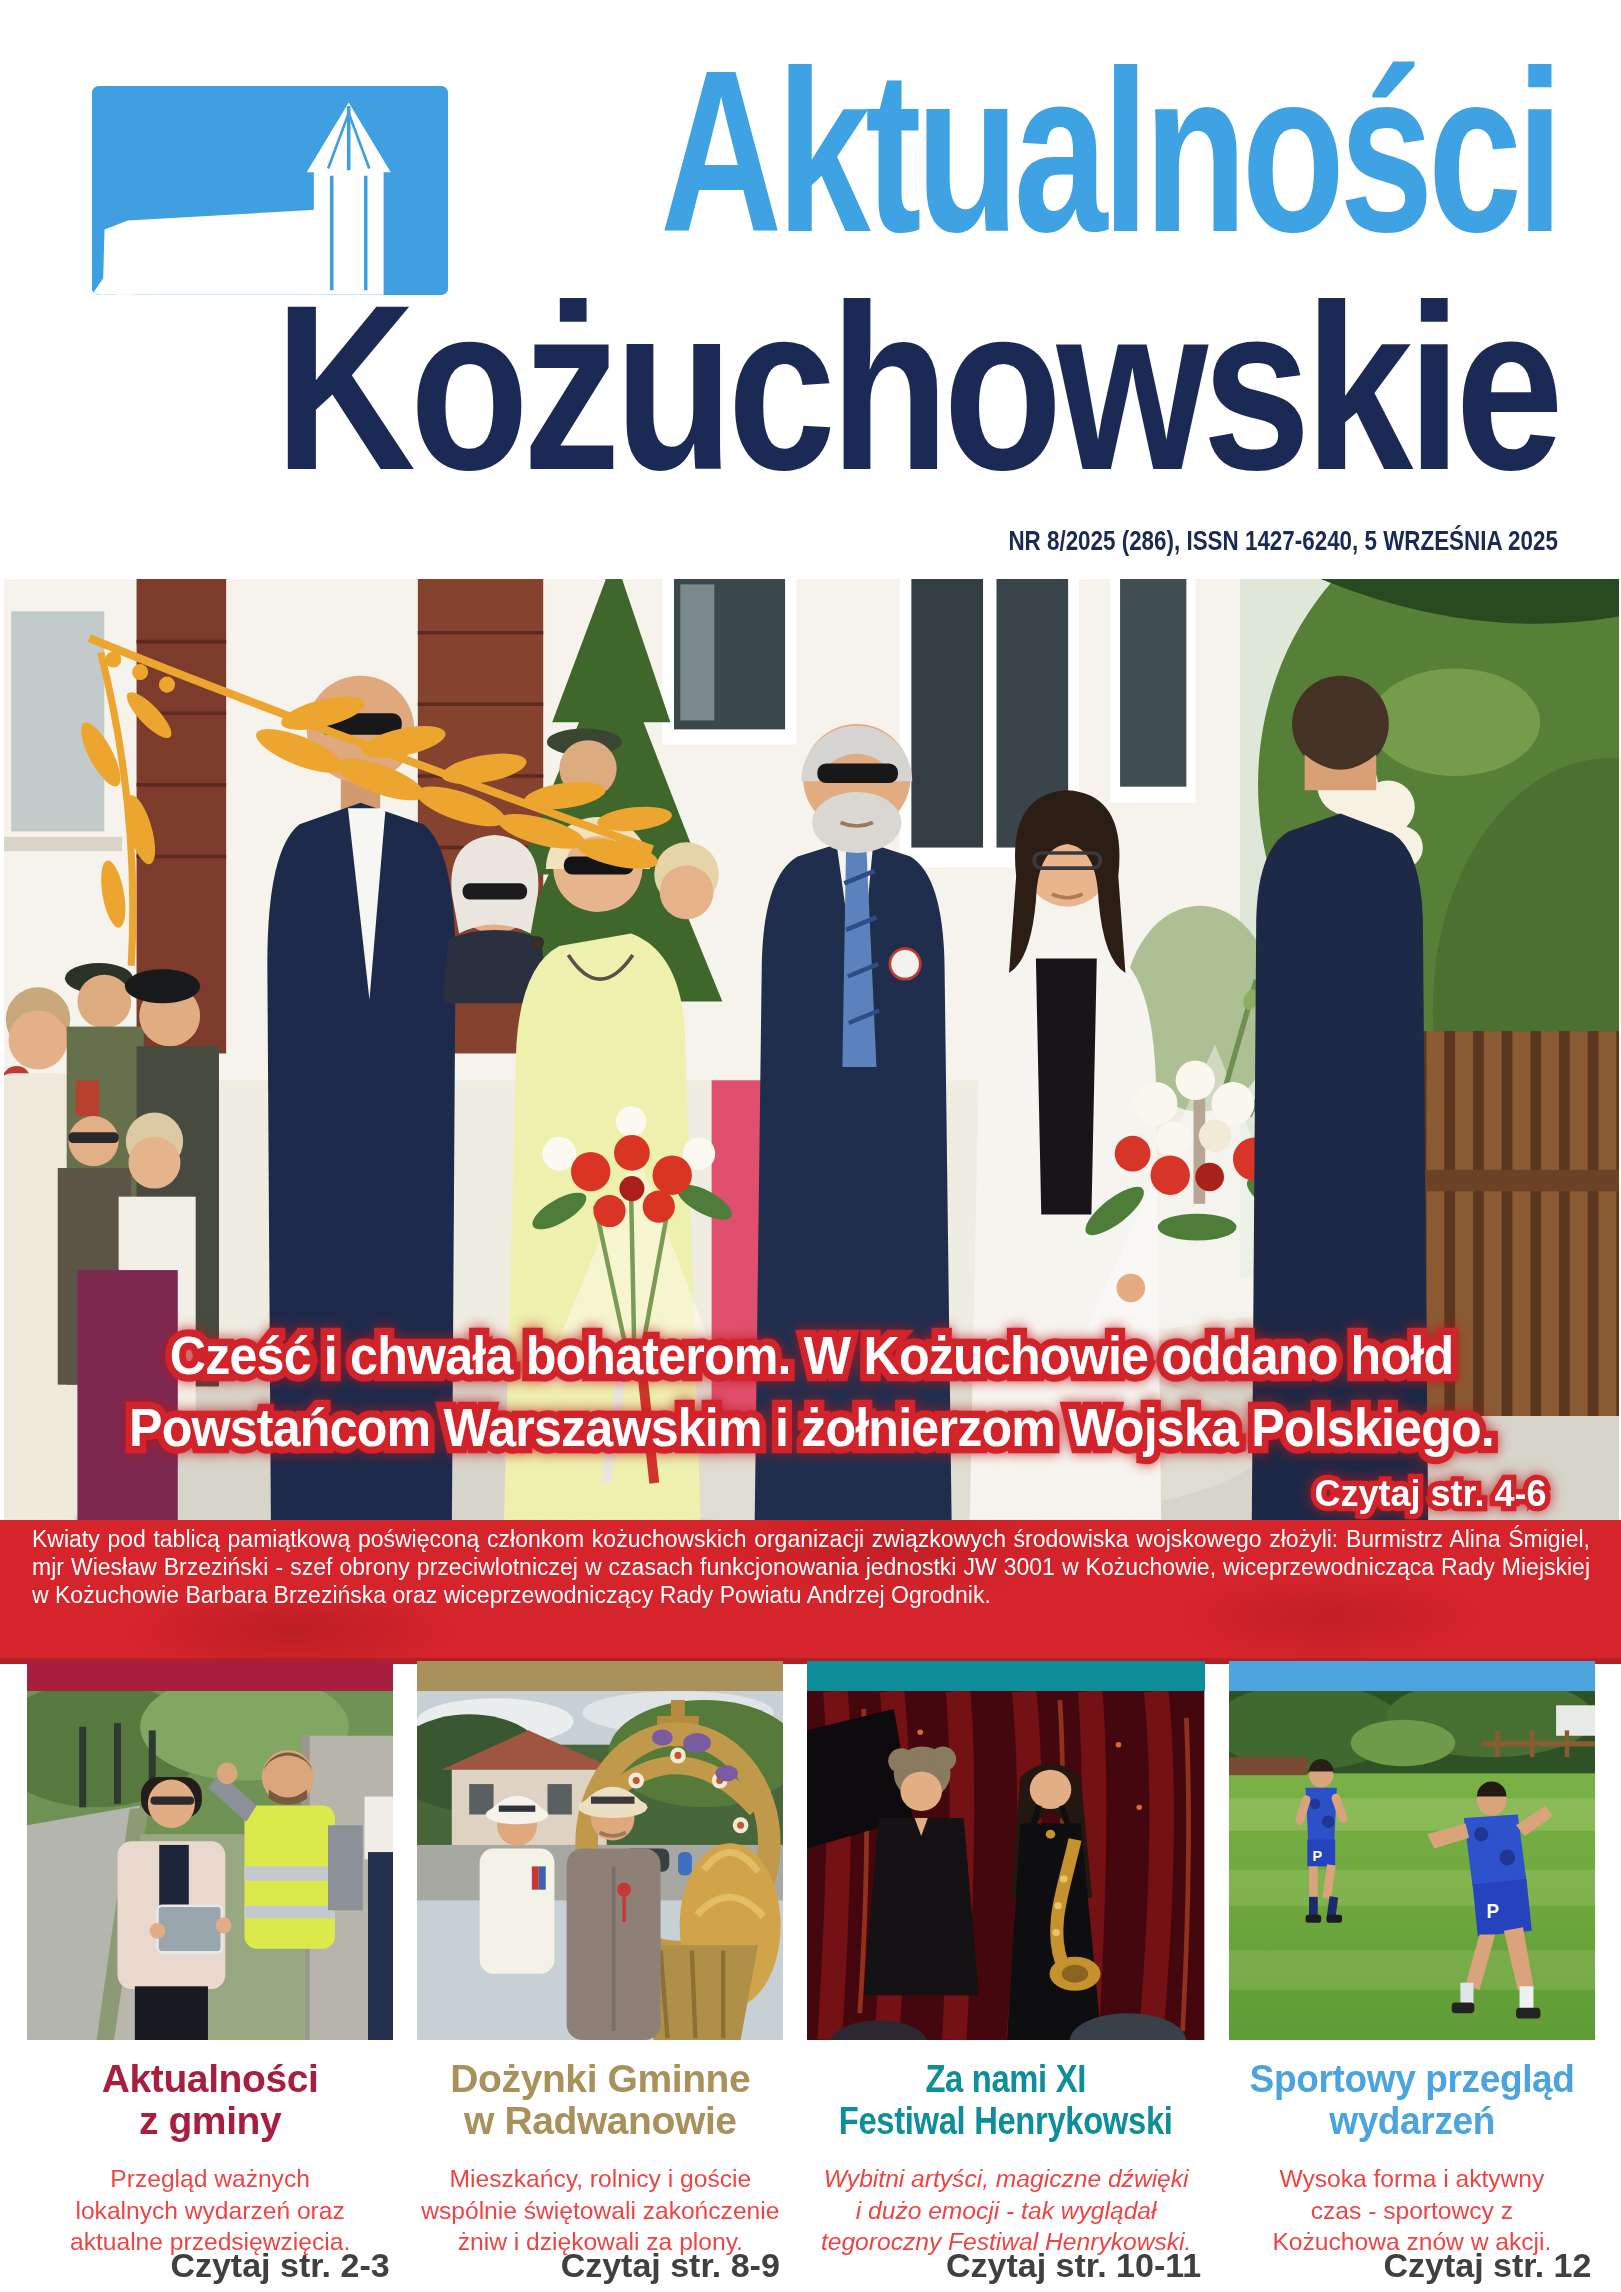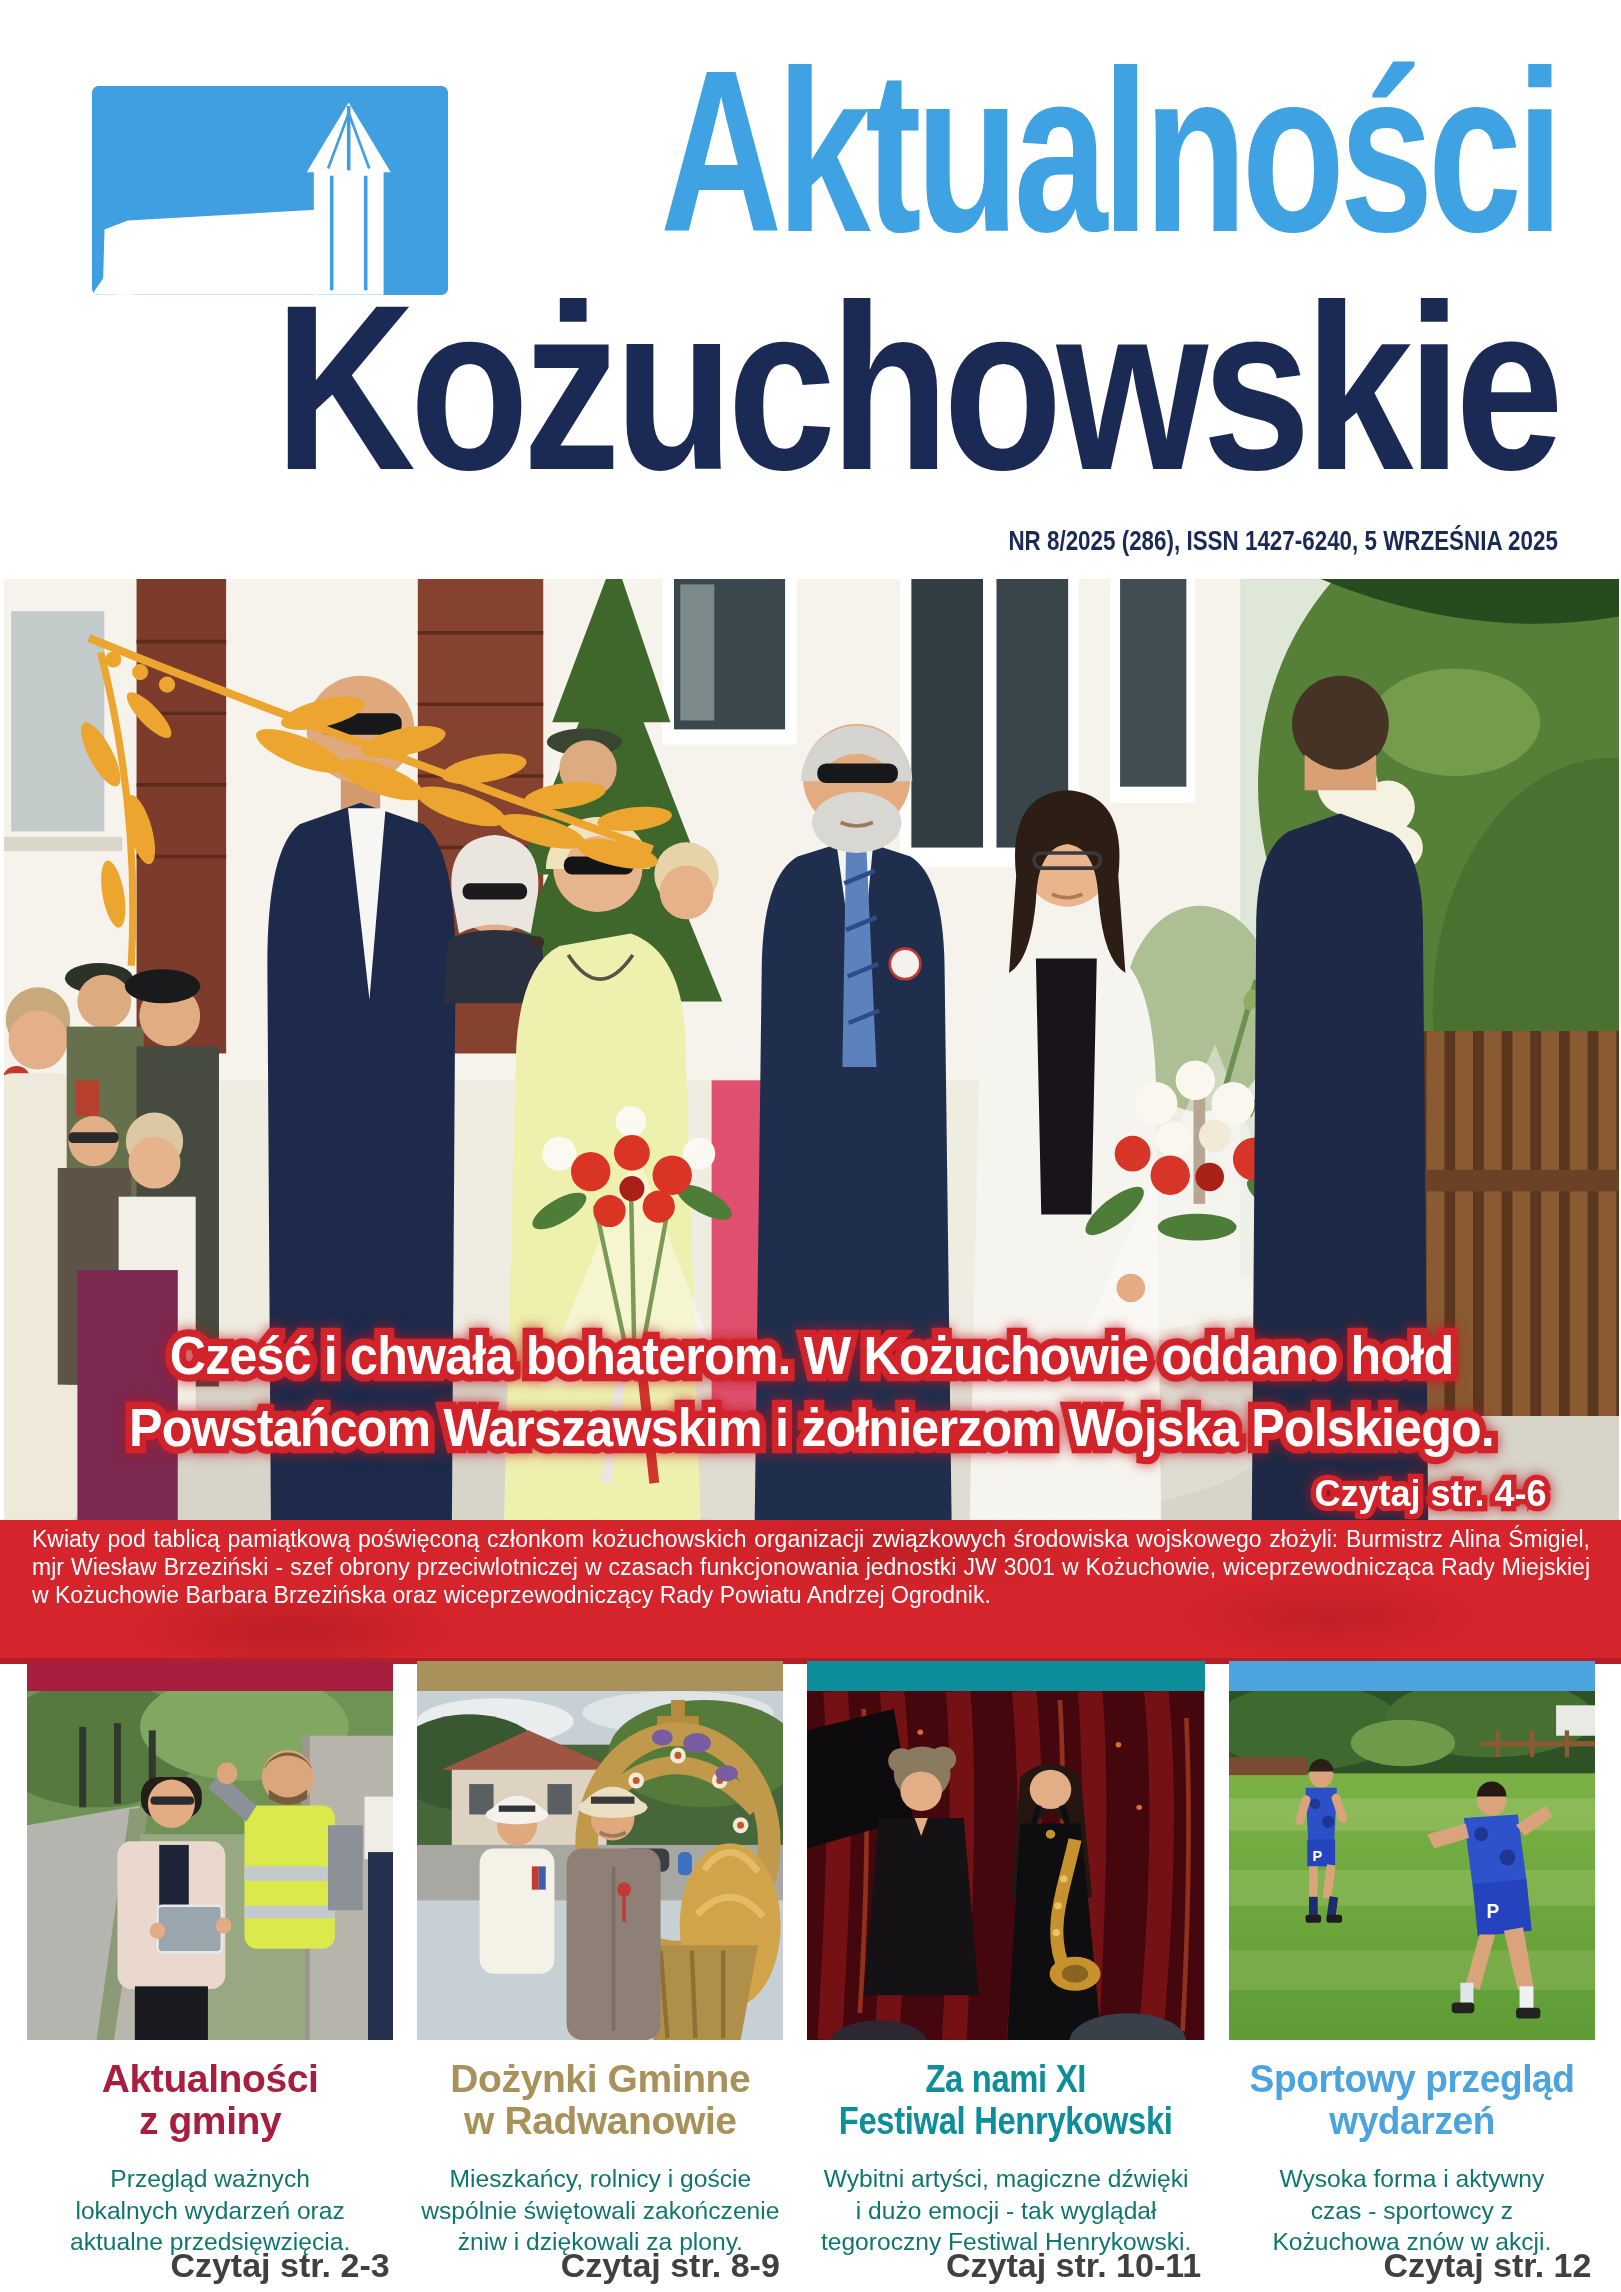--- a/index.html
+++ b/index.html
@@ -55,22 +55,22 @@
   .card-band { height:29.6px; background:var(--accent); }
   .card-thumb { height:349px; overflow:hidden; }
   .card-thumb svg { display:block; width:100%; height:100%; }
   .card-title { margin-top:18px; text-align:center; font-weight:bold; font-size:39px;
     line-height:1.1; color:var(--accent); letter-spacing:-0.4px;
     transform-origin:50% 0; }
   .card-title .t-line { white-space:nowrap; }
   .title-squeeze-84 { transform:scaleX(.84); }
   .title-squeeze-95 { transform:scaleX(.95); }
   .card-body { margin:19.7px auto 0; text-align:center; font-size:24.6px; line-height:1.28;
-    color:#0f766e; }
-  .bw-1 { max-width:287px; } .bw-2 { max-width:373px; } .bw-3 { max-width:373px; } .bw-4 { max-width:312px; }
+    color:#ef4444; }
+  .bw-1 { max-width:287px; } .bw-2 { max-width:373px; } .bw-3 { max-width:373px;font-style:italic; } .bw-4 { max-width:312px; }
   .card-readmore { position:absolute; right:3.6px; bottom:7.2px; font-size:34px; font-weight:bold;
     color:#404040; white-space:nowrap; }
 </style>
 </head>
 <body>
 
 <div class="page">
 
   <header>
     <div class="logo-badge">

